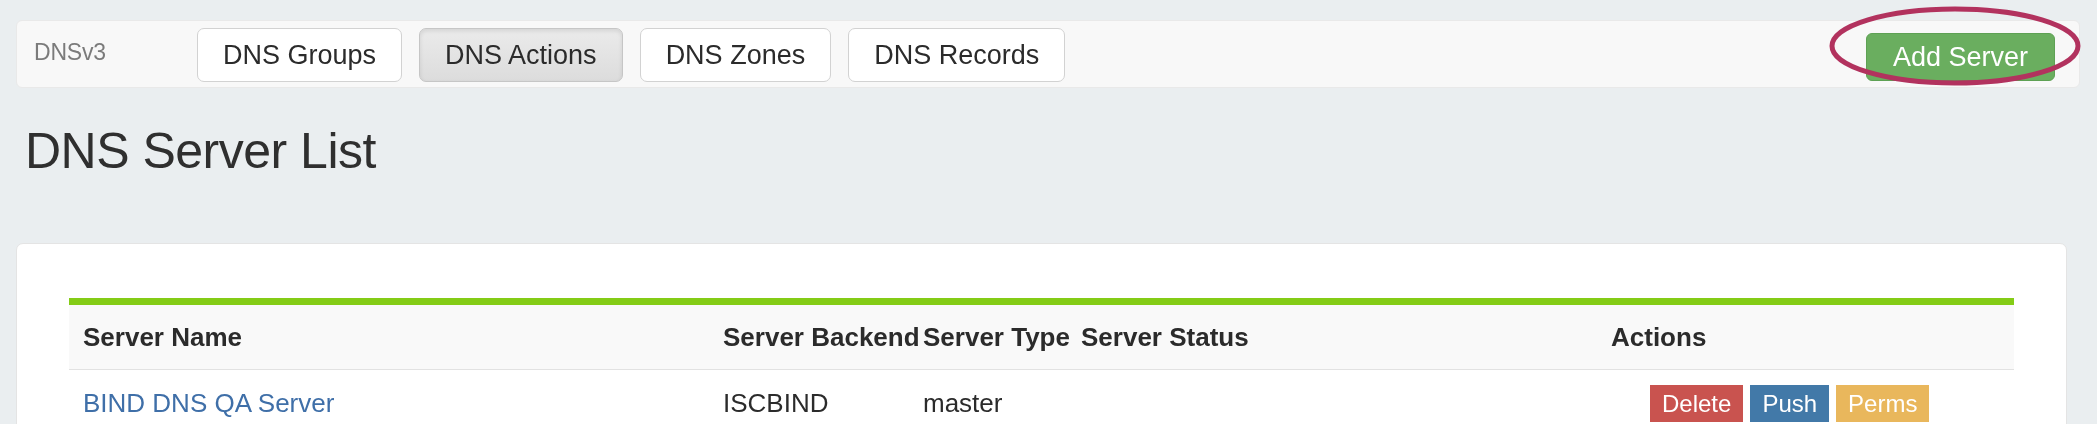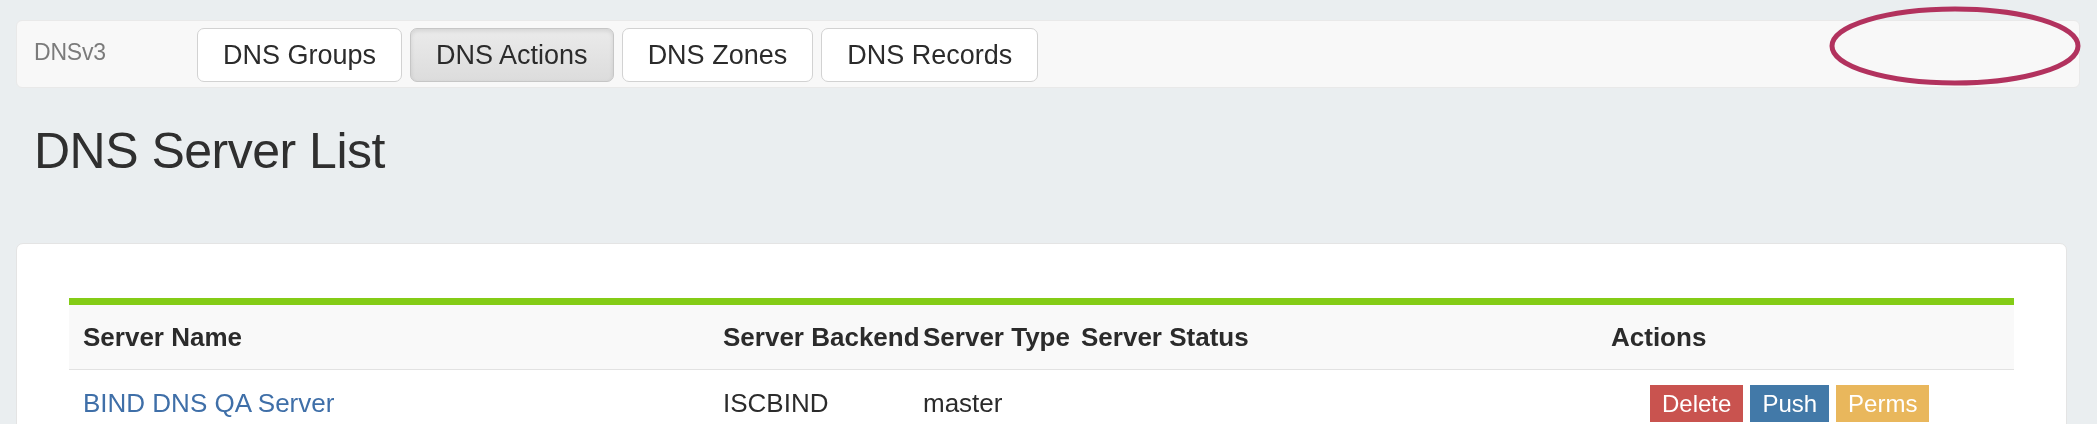--- a/index.html
+++ b/index.html
@@ -36,21 +36,21 @@
     font-size: 23px;
     color: #7b7b7b;
     letter-spacing: -0.2px;
     white-space: nowrap;
   }
   .tabs {
     position: absolute;
     left: 180px;
     top: 7px;
     display: flex;
-    gap: 8px;
+    gap: 17px;
   }
   .tab {
     height: 54px;
     padding: 0 25px;
     display: flex;
     align-items: center;
     justify-content: center;
     font-size: 27px;
     color: #2b2b2b;
     background: #ffffff;
@@ -96,21 +96,21 @@
   }
   .annot-ellipse ellipse {
     fill: none;
     stroke: #b2325e;
     stroke-width: 5;
   }
 
   
   .page-title {
     position: absolute;
-    left: 34px;
+    left: 25px;
     top: 122px;
     font-size: 50px;
     font-weight: normal;
     color: #2f2f2f;
     letter-spacing: -0.5px;
     margin: 0;
     white-space: nowrap;
   }
 
   
@@ -203,20 +203,23 @@
       <span>DNS Actions</span>
     </div>
     <div class="tab">
       <span>DNS Zones</span>
     </div>
     <div class="tab">
       <span>DNS Records</span>
     </div>
   </div>
 
+  <div class="btn-add">
+    <span>Add Server</span>
+  </div>
 </div>
 
 <svg class="annot-ellipse" viewBox="0 0 252 80">
   <ellipse cx="126" cy="40" rx="123" ry="37"></ellipse>
 </svg>
 
 <h1 class="page-title">DNS Server List</h1>
 
 <div class="card">
   <table class="table">

